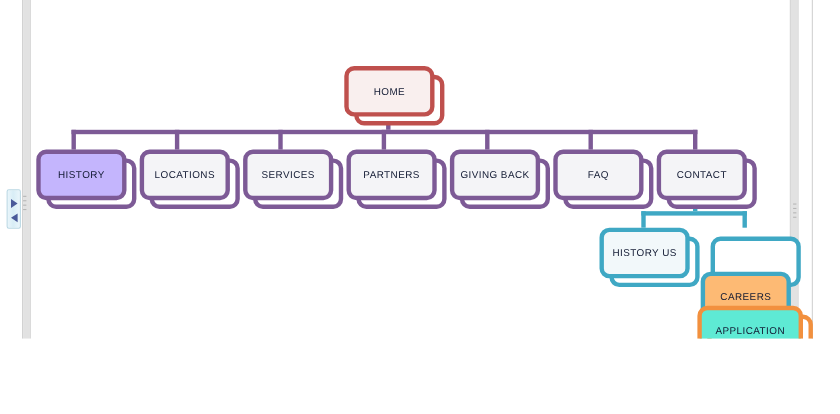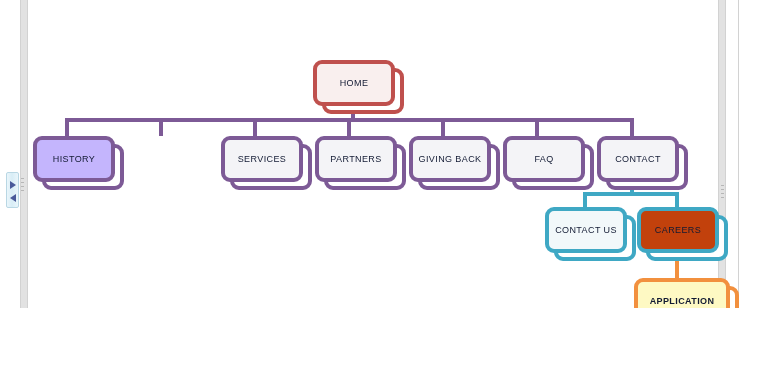--- a/index.html
+++ b/index.html
@@ -204,20 +204,26 @@
       </div>
     </div>
 
     <div class="node" style="left:33px;top:136px;">
       <div class="stack" style="border-color:#7d5a96;"></div>
       <div class="face" style="border-color:#7d5a96;background:#c4b5fd;">
         <span class="label">HISTORY</span>
       </div>
     </div>
 
+    <div class="node" style="left:127px;top:136px;">
+      <div class="stack" style="border-color:#7d5a96;"></div>
+      <div class="face" style="border-color:#7d5a96;background:#f4f4f7;">
+        <span class="label">LOCATIONS</span>
+      </div>
+    </div>
 
     <div class="node" style="left:221px;top:136px;">
       <div class="stack" style="border-color:#7d5a96;"></div>
       <div class="face" style="border-color:#7d5a96;background:#f4f4f7;">
         <span class="label">SERVICES</span>
       </div>
     </div>
 
     <div class="node" style="left:315px;top:136px;">
       <div class="stack" style="border-color:#7d5a96;"></div>
@@ -243,32 +249,32 @@
     <div class="node" style="left:597px;top:136px;">
       <div class="stack" style="border-color:#7d5a96;"></div>
       <div class="face" style="border-color:#7d5a96;background:#f4f4f7;">
         <span class="label">CONTACT</span>
       </div>
     </div>
 
     <div class="node" style="left:545px;top:207px;">
       <div class="stack" style="border-color:#3fa8c4;"></div>
       <div class="face" style="border-color:#3fa8c4;background:#f2f8fa;">
-        <span class="label">CONTACT US</span>
+        <span class="label">HISTORY US</span>
       </div>
     </div>
 
     <div class="node" style="left:637px;top:207px;">
       <div class="stack" style="border-color:#3fa8c4;"></div>
-      <div class="face" style="border-color:#3fa8c4;background:#c2410c;">
+      <div class="face" style="border-color:#3fa8c4;background:#fdba74;margin-top:40px;">
         <span class="label">CAREERS</span>
       </div>
     </div>
 
     <div class="node wide" style="left:634px;top:278px;">
       <div class="stack" style="border-color:#f2903e;"></div>
-      <div class="face" style="border-color:#f2903e;background:#fef9c3;font-weight:bold;">
+      <div class="face" style="border-color:#f2903e;background:#5eead4;">
         <span class="label">APPLICATION</span>
       </div>
     </div>
 
   </div>
 </div>
 
 </body></html>

